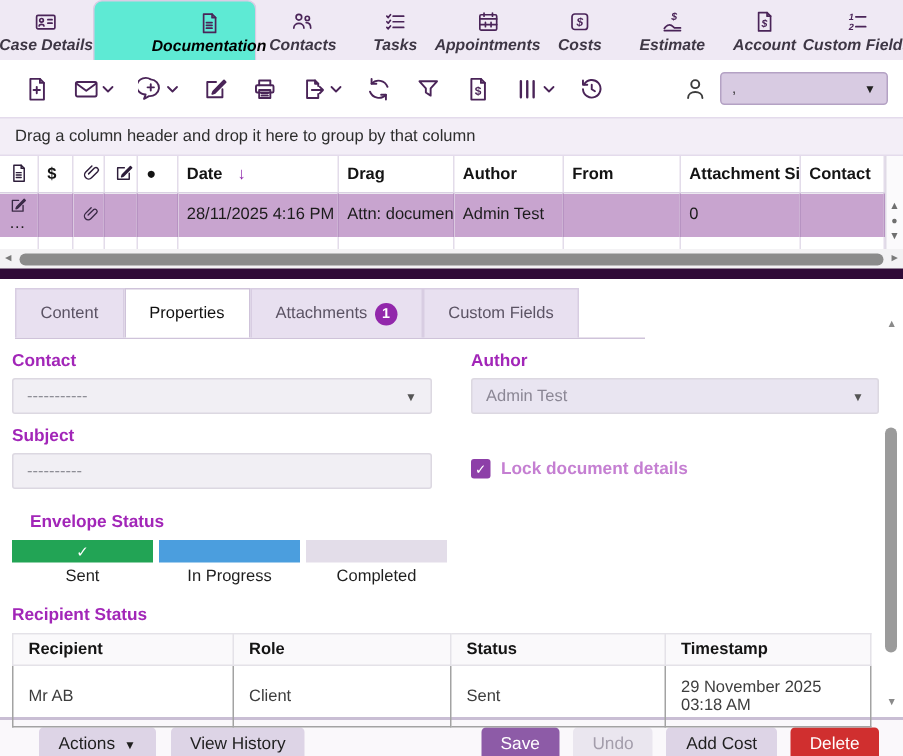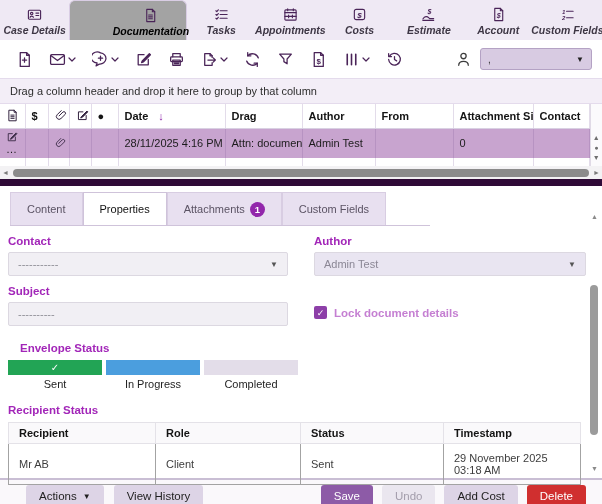--- a/index.html
+++ b/index.html
@@ -5,21 +5,21 @@
   * { box-sizing: border-box; margin: 0; padding: 0; }
   html,body { width:602px; height:504px; overflow:hidden; }
   body { font-family:"Liberation Sans", sans-serif; font-size:11px; background:#fff; color:#222; }
   svg.ic { display:block; fill:none; stroke:currentColor; stroke-width:1.2; stroke-linecap:round; stroke-linejoin:round; }
 
   
   .top-tabs { height:40px; background:#efe9f4; display:flex; align-items:stretch;font-style:italic; }
   .ttab { flex:1; display:flex; flex-direction:column; align-items:center; justify-content:center; gap:2px;
           color:#4a2458; cursor:pointer; min-width:0; padding-top:3px; }
   .ttab .tlabel { font-size:10.5px; font-weight:bold; color:#3e3745; white-space:nowrap; }
-  .ttab.active { background:#a3a3a3; border:1px solid #d9cde4; border-bottom:none; border-radius:6px 6px 0 0;padding-left:46px; }
+  .ttab.active { background:#5eead4; border:1px solid #d9cde4; border-bottom:none; border-radius:6px 6px 0 0;padding-left:46px; }
   .ttab.active .tlabel { color:#000; }
   .tic { width:15px; height:15px; }
 
   
   .toolbar { height:38px; background:#fff; display:flex; align-items:center; padding:0 10px; gap:4px; }
   .tbtn { background:none; border:none; color:#4a2458; display:flex; align-items:center; gap:2px; padding:3px 6px; cursor:pointer; }
   .tbic { width:17px; height:17px; }
   .chev { width:8px; height:5px; }
   .tb-right { margin-left:auto; display:flex; align-items:center; gap:8px; }
   .person-ic { width:17px; height:17px; color:#3c3c3c; }
@@ -216,20 +216,26 @@
         <svg class="ic tic">
           <use href="#i-card"></use>
         </svg>
         <span class="tlabel">Case Details</span>
       </div>
     <div class="ttab active">
         <svg class="ic tic">
           <use href="#i-doc"></use>
         </svg>
         <span class="tlabel">Documentation</span>
+      </div>
+    <div class="ttab">
+        <svg class="ic tic">
+          <use href="#i-people"></use>
+        </svg>
+        <span class="tlabel">Contacts</span>
       </div>
     <div class="ttab">
         <svg class="ic tic">
           <use href="#i-tasks"></use>
         </svg>
         <span class="tlabel">Tasks</span>
       </div>
     <div class="ttab">
         <svg class="ic tic">
           <use href="#i-cal"></use>

